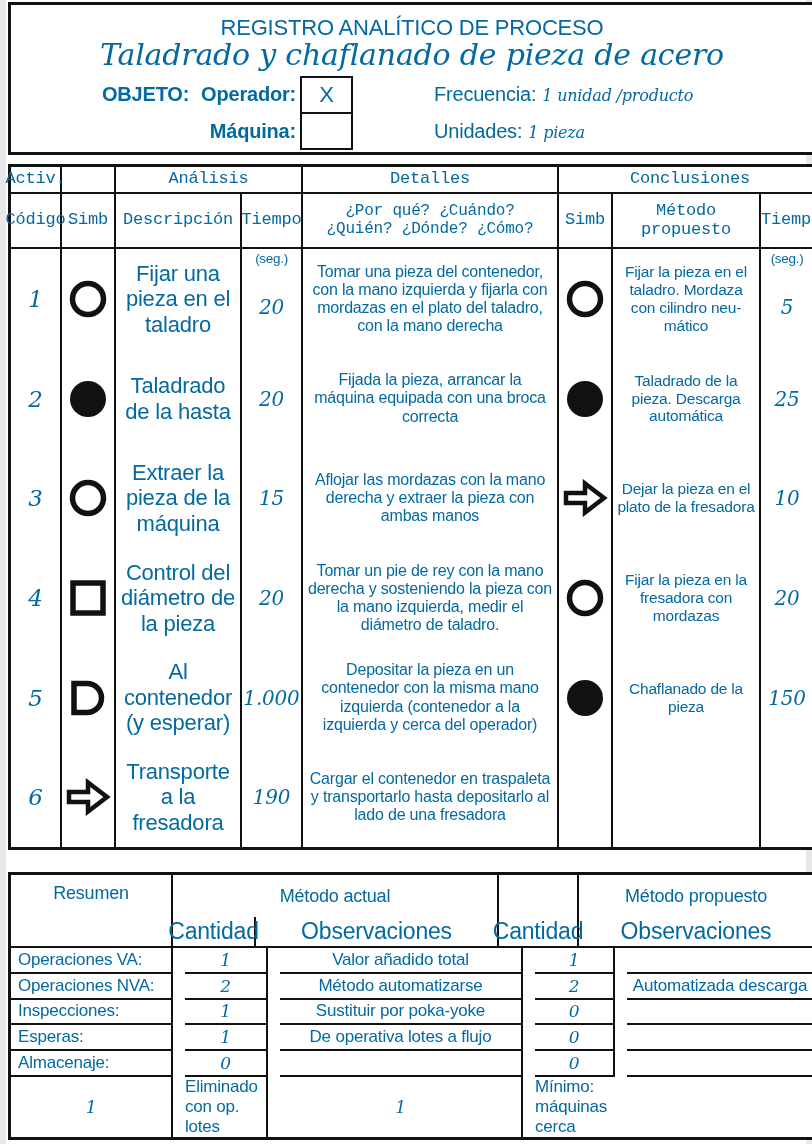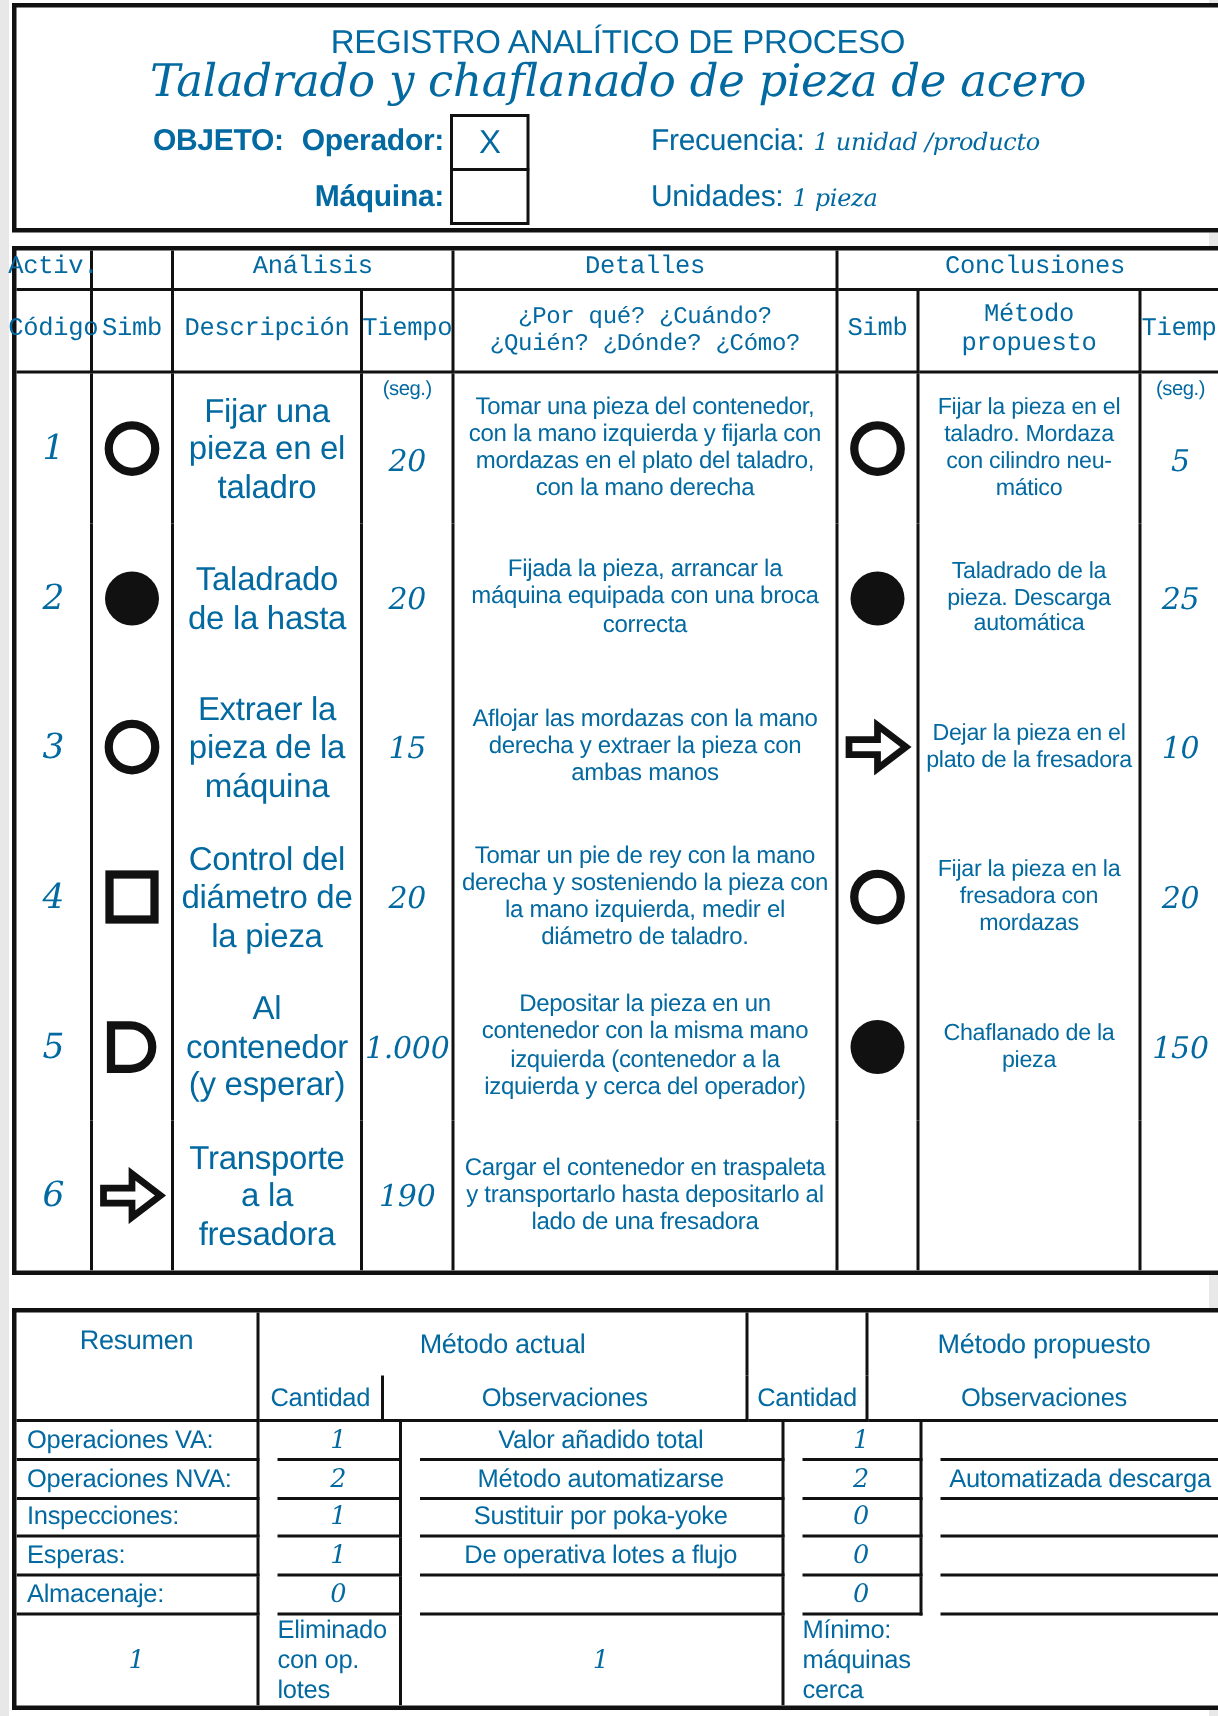--- a/index.html
+++ b/index.html
@@ -38,21 +38,21 @@
                   font-style:italic;font-size:20px;}
   .c-det{font-size:16px;line-height:1.13;padding:0 4px;}
   .c-met{font-size:15.5px;line-height:1.16;padding:0 3px;}
   .sym svg{display:block;}
 
   
   .st-cols{display:grid;grid-template-columns:162px 83px 243px 80px 1fr;}
   .shead{grid-template-rows:42px 31px;}
   .shead>div{display:flex;align-items:center;justify-content:center;text-align:left;
              font-size:18px;box-sizing:border-box;}
-  .shead .sub{font-size:17px;}
+  .shead .sub{font-size:23px;}
   .bb{border-bottom:2px solid #111;}
   .resumen-cell{grid-row:1/3;grid-column:1;align-items:flex-start!important;
                 justify-content:center;padding-top:8px;}
   .sbody{display:flex;flex-direction:column;height:189px;overflow:hidden;}
   .srow{flex:1 1 0;display:grid;grid-template-columns:162px 83px 243px 80px 1fr;gap:12px;}
   .srow>div{box-sizing:border-box;display:flex;align-items:center;justify-content:center;
             font-size:17px;overflow:hidden;}
   .srow>div:not(:last-child){border-right:2px solid #111;}
   .srow:not(:last-child)>div{border-bottom:2px solid #111;}
   .s-label{justify-content:flex-start!important;padding-left:7px;}

